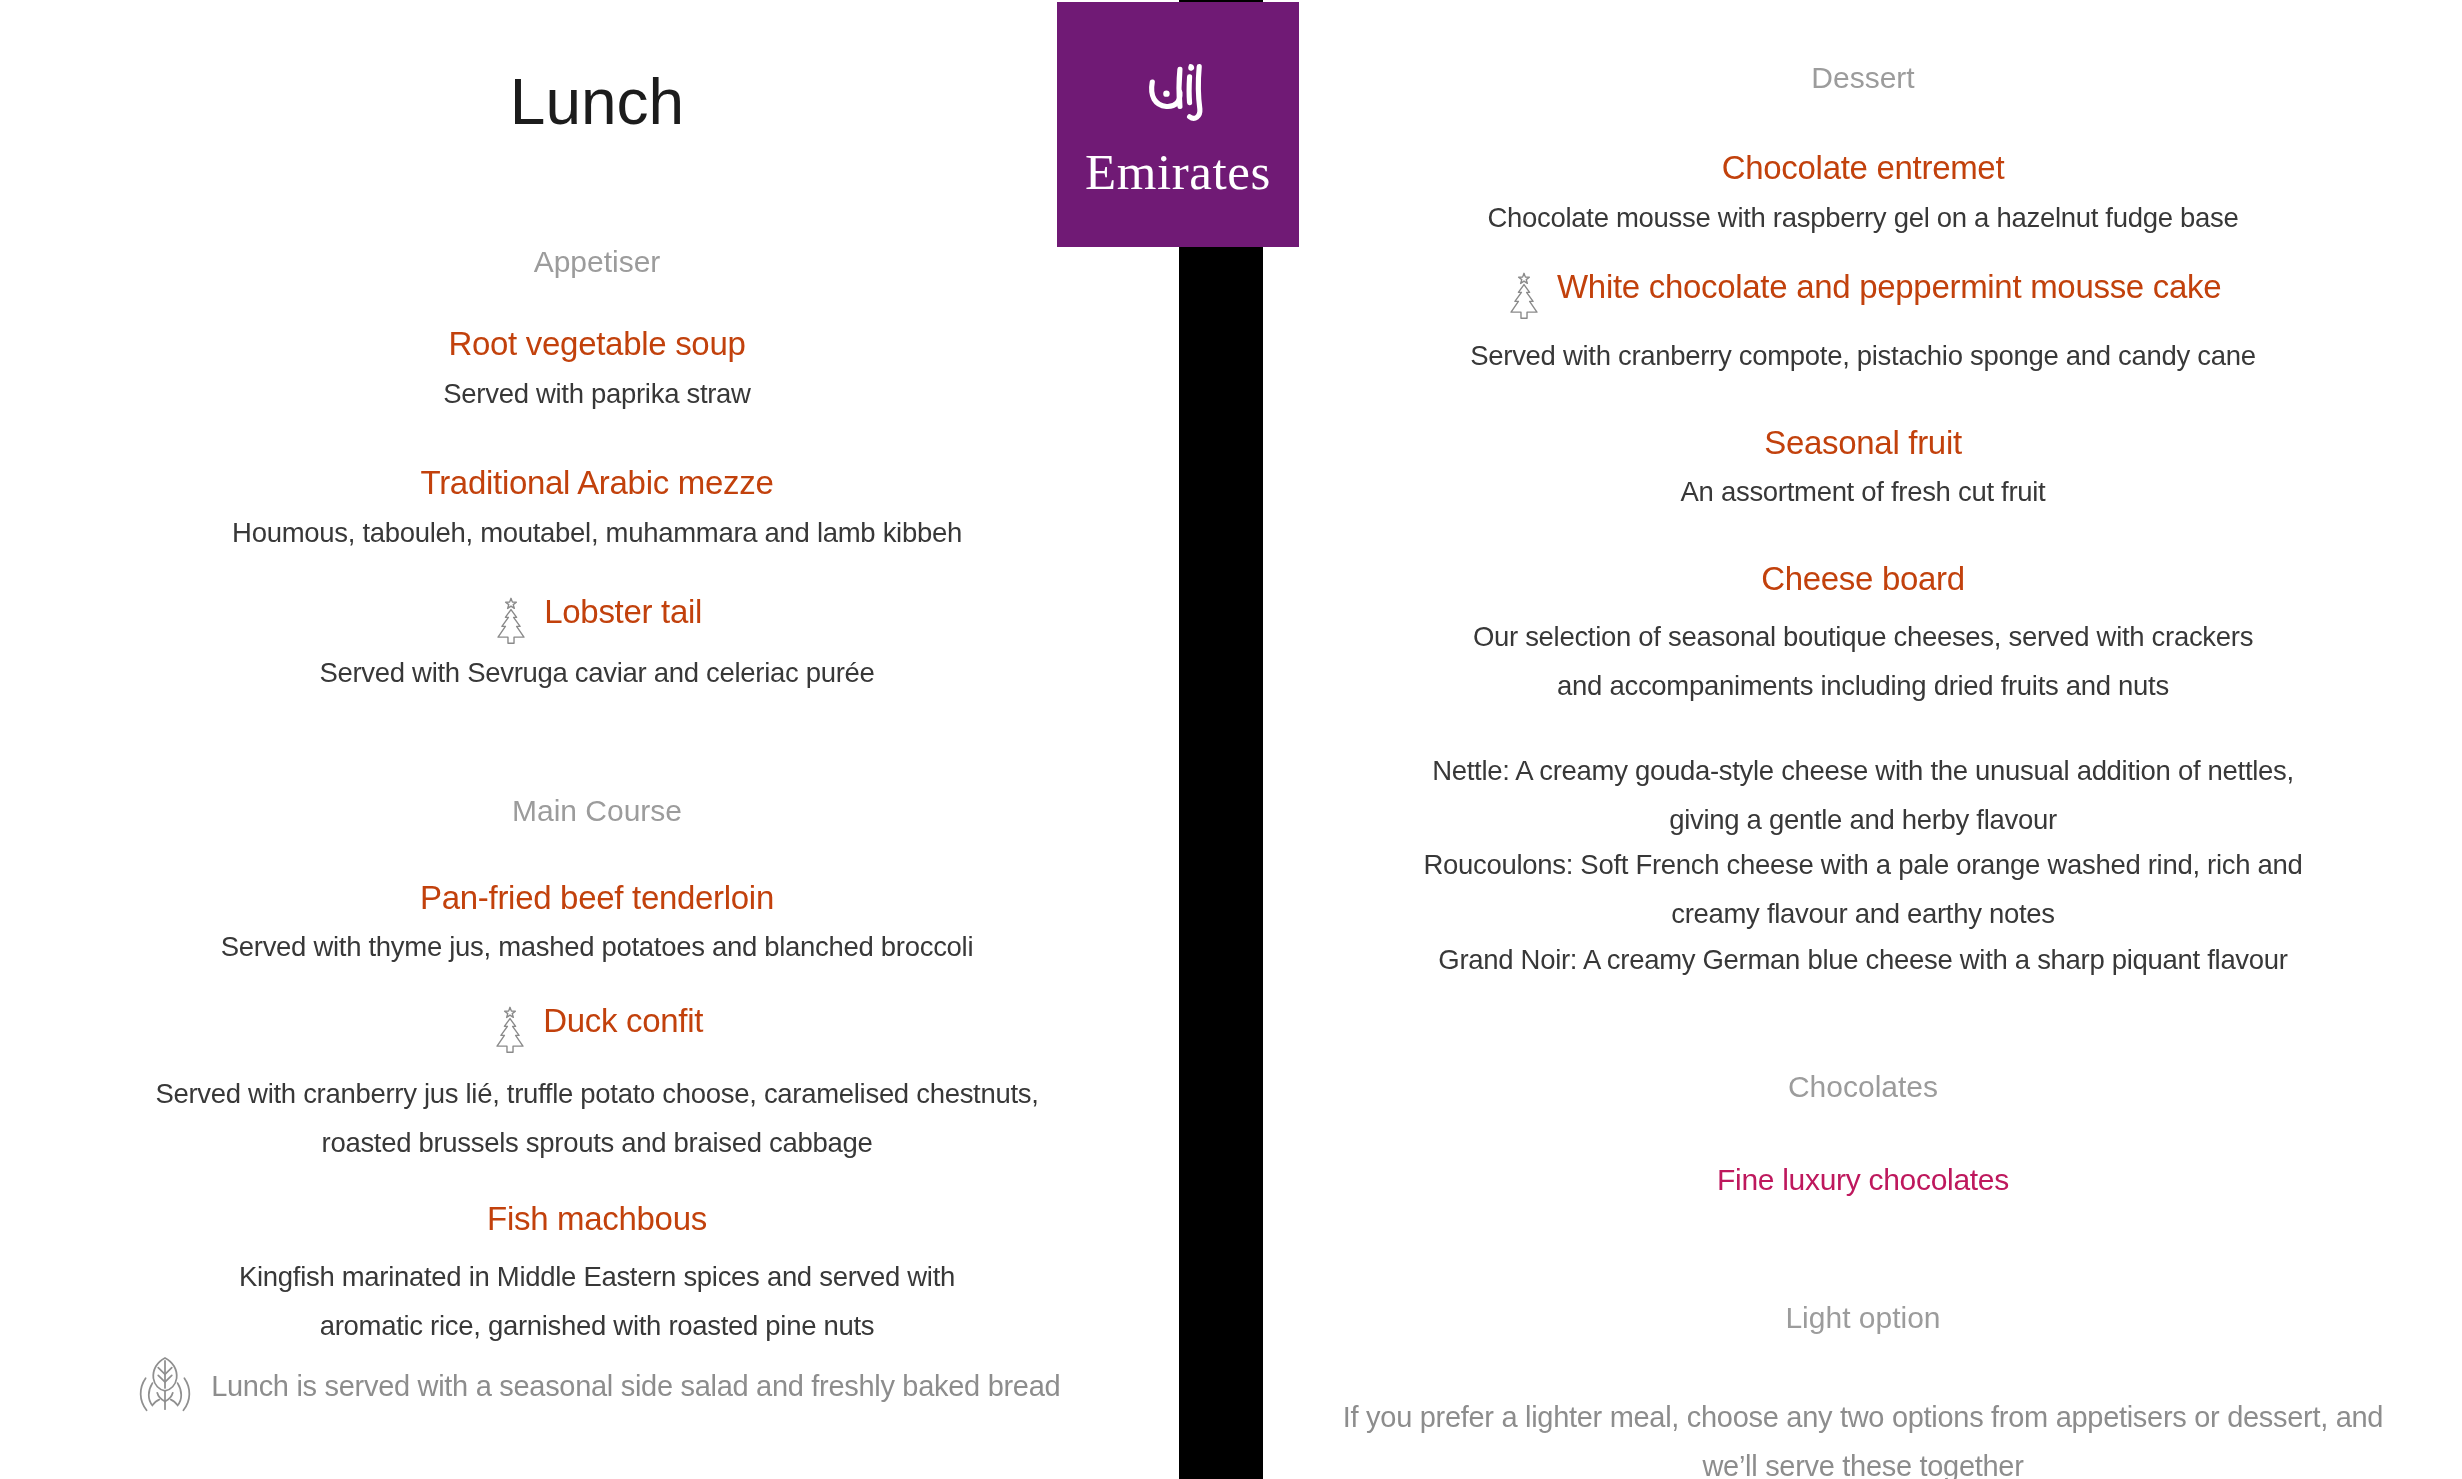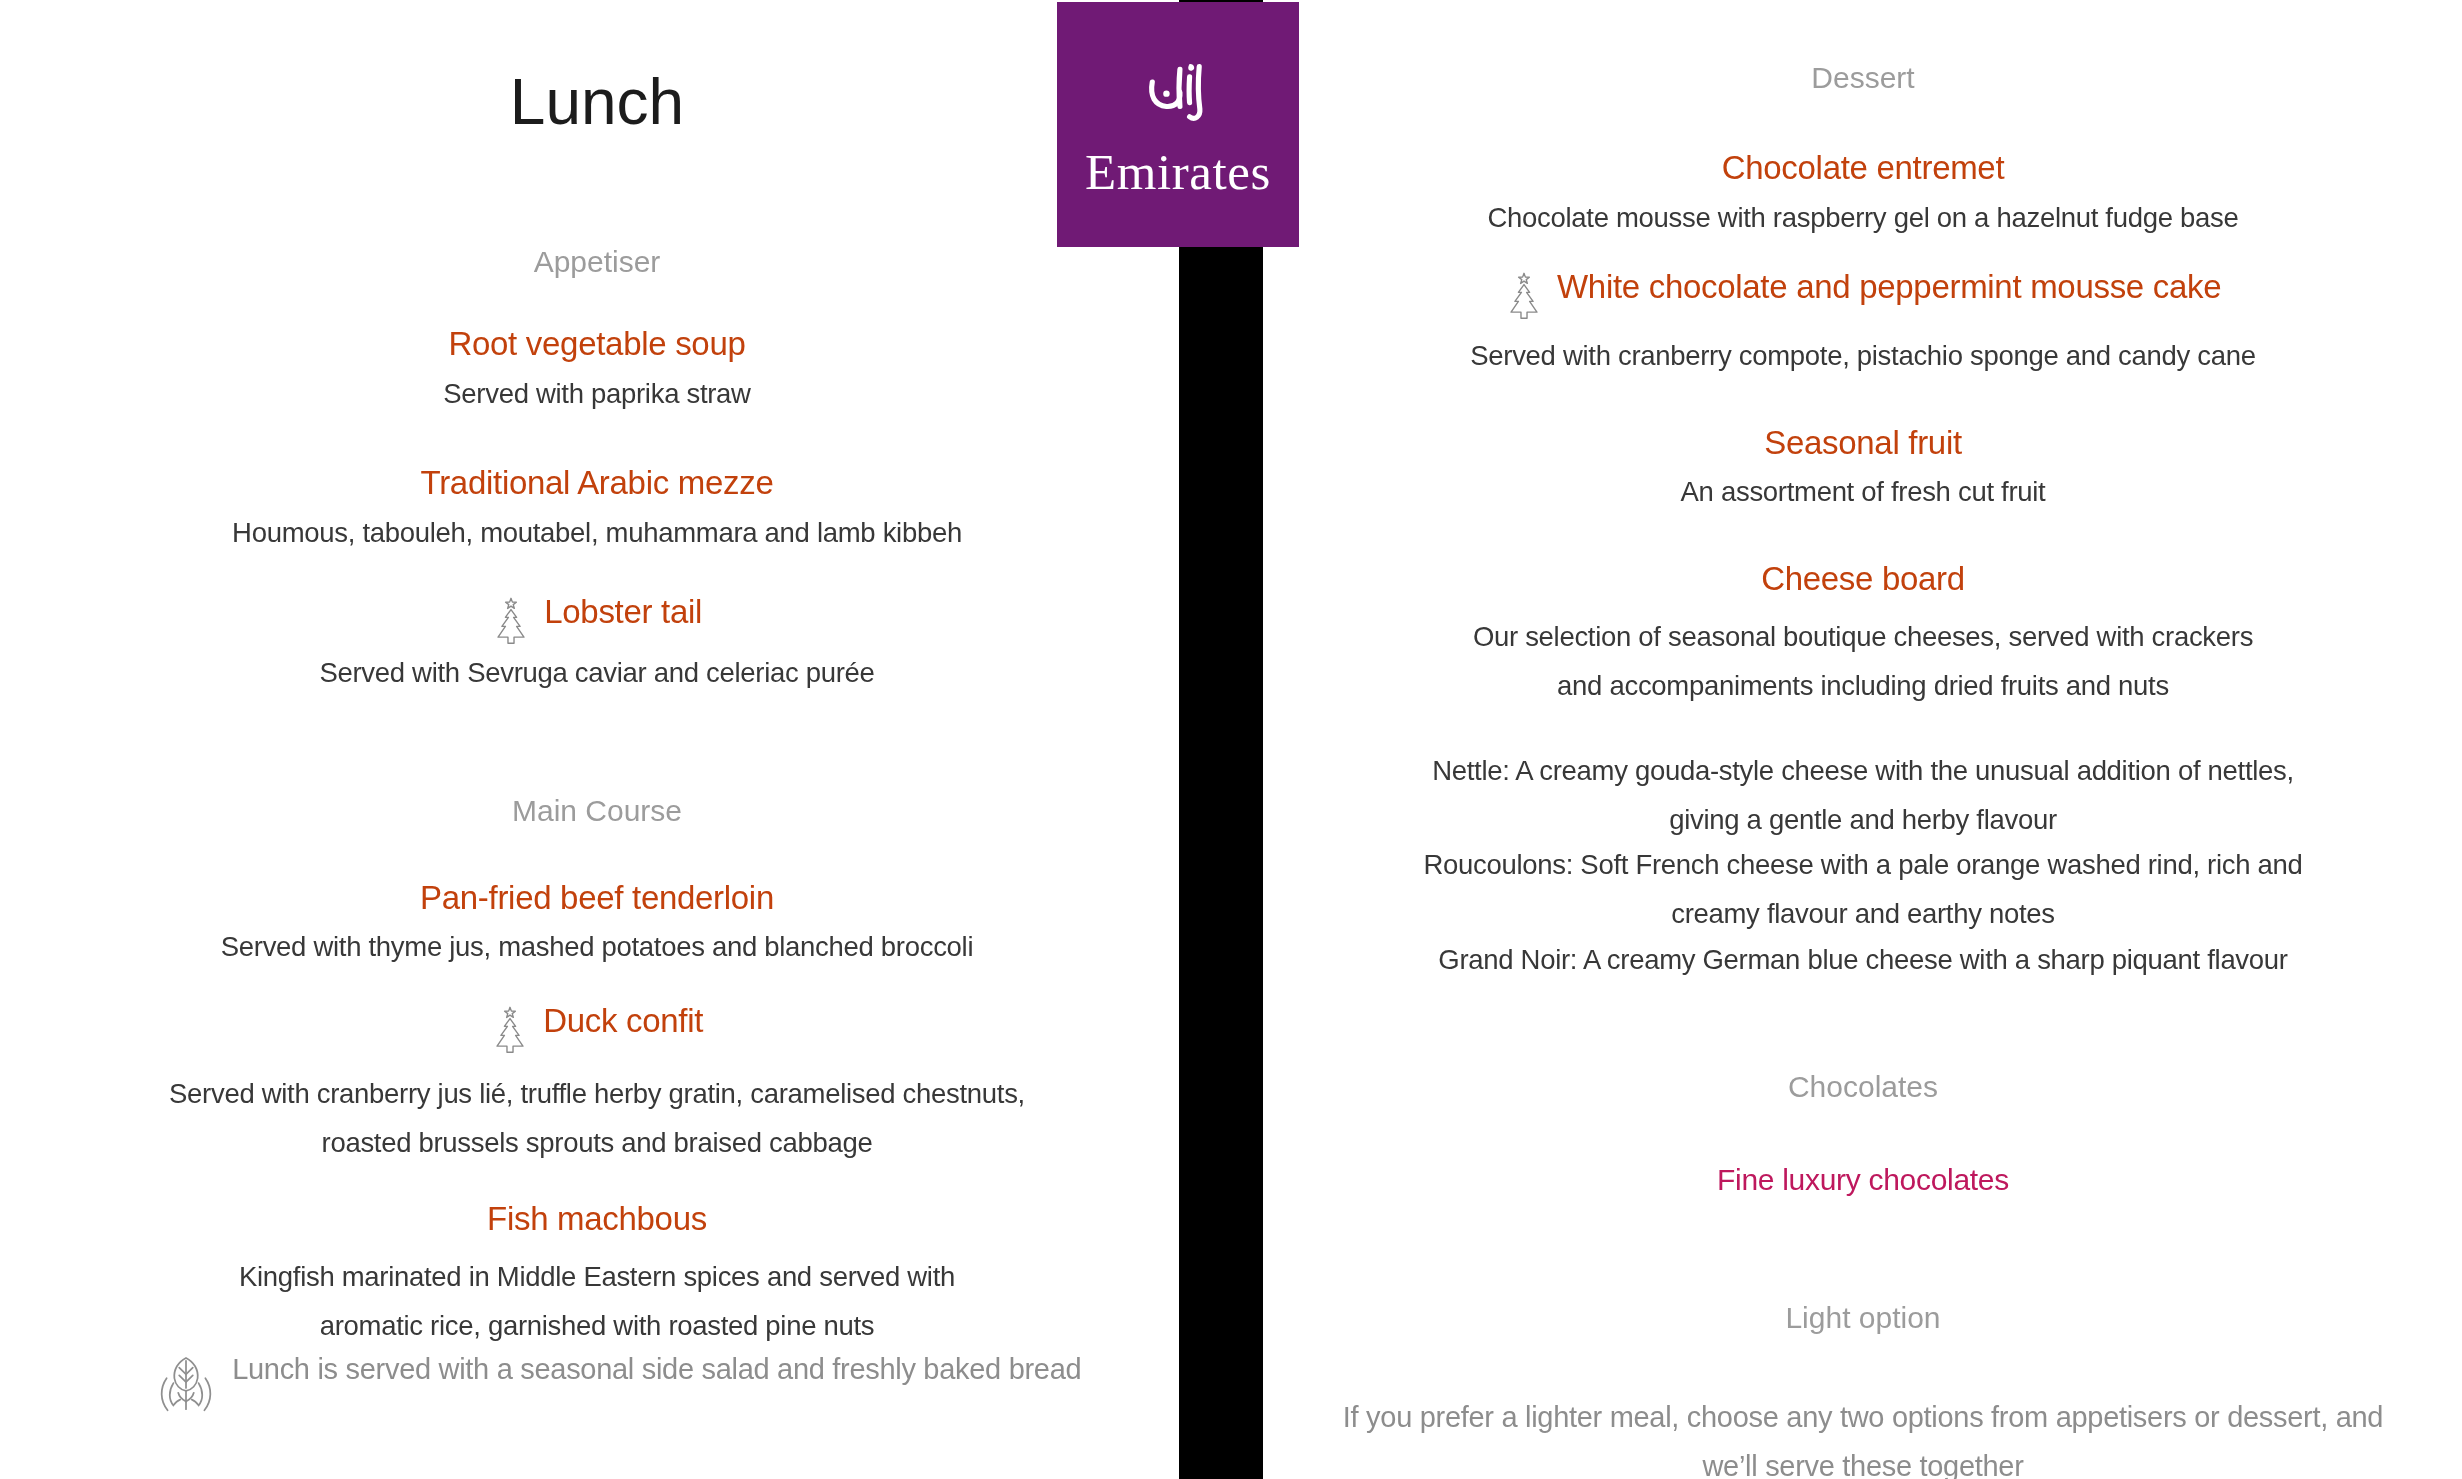--- a/index.html
+++ b/index.html
@@ -15,21 +15,21 @@
   .title{font-size:64px;color:#1c1c1c;letter-spacing:0;line-height:1;}
   .head{font-size:30px;color:#9c9c9c;letter-spacing:0;}
   .name{font-size:33px;color:#c2410c;letter-spacing:-0.3px;}
   .name-sm{font-size:30px;color:#be185d;letter-spacing:-0.3px;}
   .desc{font-size:27.5px;color:#383838;letter-spacing:-0.3px;}
   .desc .line,.note .line{line-height:49px;}
   .note{font-size:29px;color:#8d8d8d;letter-spacing:-0.3px;}
   .row{display:flex;justify-content:center;align-items:flex-start;gap:14.3px;}
   .row .name{line-height:1.05;}
   .tree{width:38px;height:55px;flex:0 0 auto;}
-  .footer-row{display:flex;justify-content:center;gap:15.5px;height:66px;margin-left:21px;}
+  .footer-row{display:flex;justify-content:center;align-items:center;gap:15.5px;height:66px;}
   .hands{width:62px;height:66px;flex:0 0 auto;}
   
   .logo{position:absolute;left:1057px;top:2.4px;width:242px;height:245px;background:#701a75;}
   .calli{position:absolute;left:50%;top:38px;transform:translateX(-50%);width:90px;height:106px;}
   .wordmark{position:absolute;left:0;top:141px;width:100%;text-align:center;
             font-family:"Liberation Serif","DejaVu Serif",serif;font-size:51px;color:#ffffff;letter-spacing:0.6px;}
 </style>
 </head>
 <body>
 
@@ -64,21 +64,21 @@
     <div class="block desc" style="top:931px">Served with thyme jus, mashed potatoes and blanched broccoli</div>
 
     <div class="block row" style="top:1004px">
       <svg class="tree" viewBox="0 0 44 62" fill="none" stroke="#8a8a8a" stroke-width="1.6" stroke-linejoin="round">
         <path d="M22 3 L23.6 7.4 L28.2 7.5 L24.6 10.3 L25.9 14.7 L22 12.1 L18.1 14.7 L19.4 10.3 L15.8 7.5 L20.4 7.4 Z"></path>
         <path d="M22 16 L28.5 25 L25 25 L32.5 35.5 L28.5 35.5 L37 48 L25.5 48 L25.5 55 L18.5 55 L18.5 48 L7 48 L15.5 35.5 L11.5 35.5 L19 25 L15.5 25 Z"></path>
       </svg>
       <span class="name">Duck confit</span>
     </div>
     <div class="block desc" style="top:1069px">
-      <div class="line">Served with cranberry jus lié, truffle herby gratin, caramelised chestnuts,</div>
+      <div class="line">Served with cranberry jus lié, truffle potato choose, caramelised chestnuts,</div>
       <div class="line">roasted brussels sprouts and braised cabbage</div>
     </div>
 
     <div class="block name" style="top:1200px">Fish machbous</div>
     <div class="block desc" style="top:1252px">
       <div class="line">Kingfish marinated in Middle Eastern spices and served with</div>
       <div class="line">aromatic rice, garnished with roasted pine nuts</div>
     </div>
 
     <div class="block footer-row" style="top:1353px">

